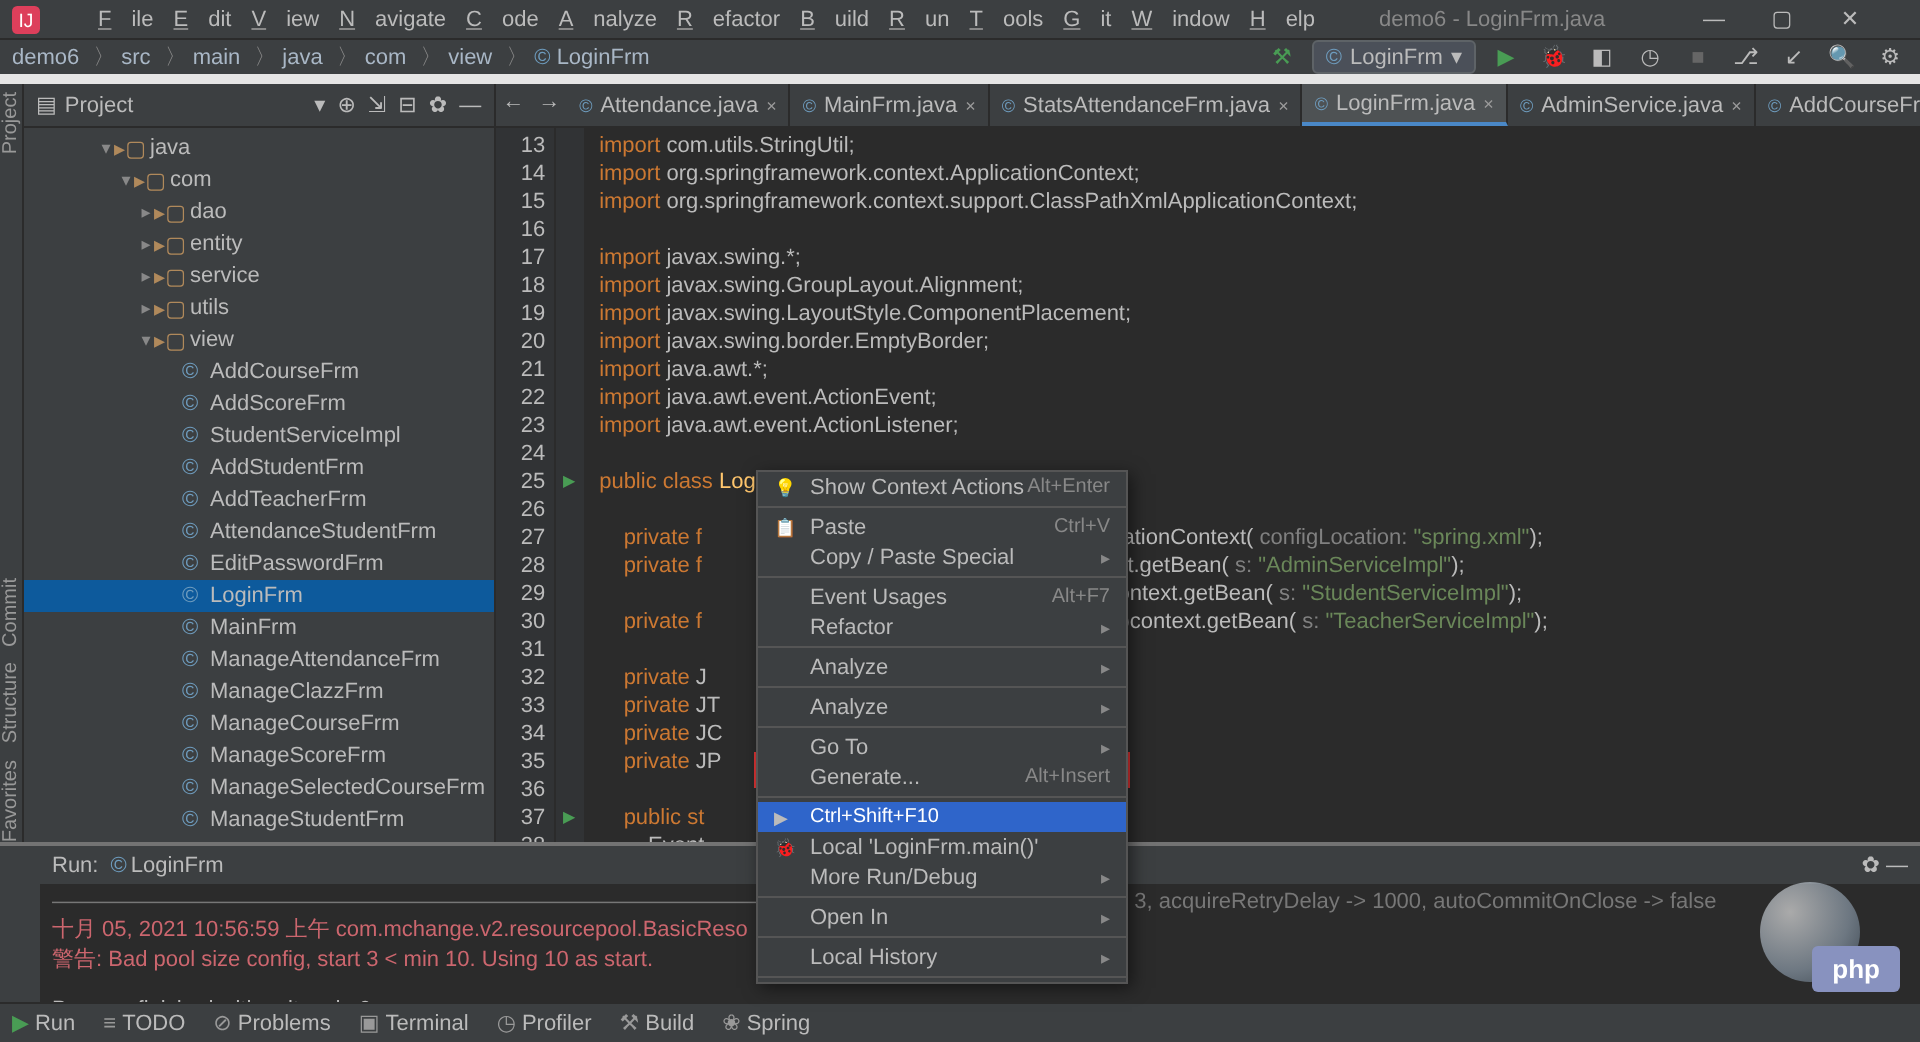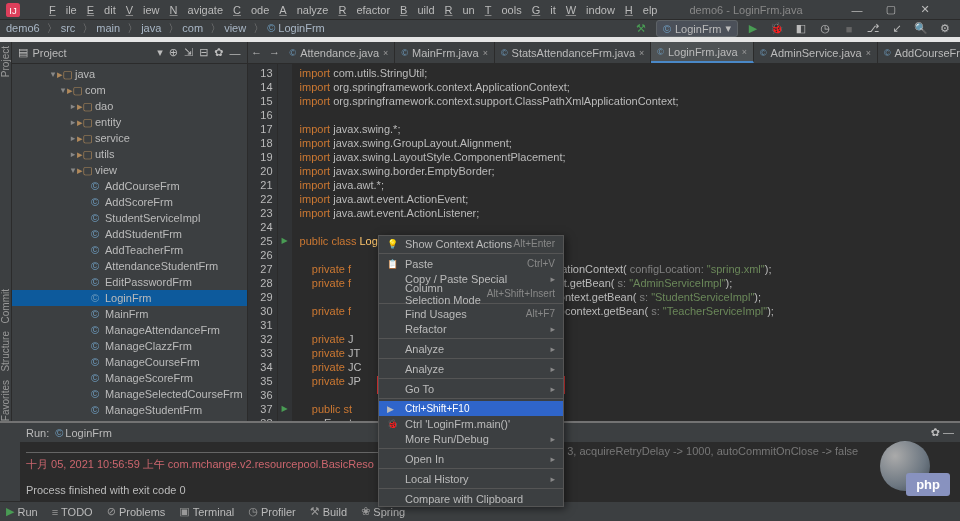--- a/index.html
+++ b/index.html
@@ -374,20 +374,21 @@
   <div style="flex:1;display:flex;flex-direction:column">
     <div class="runhead">
       <span>Run:</span>
       <span style="margin-left:6px;color:#6e9cbe">©</span>
       <span style="margin-left:2px">LoginFrm</span>
       <span style="margin-left:auto">✿ —</span>
     </div>
     <div class="console" id="console">
           <div style="color:#777">———————————————————————————————————————— ireRetryAttempts -&gt; 3, acquireRetryDelay -&gt; 1000, autoCommitOnClose -&gt; false</div>
           <div class="red">十月 05, 2021 10:56:59 上午 com.mchange.v2.resourcepool.BasicReso</div>
+          <div class="red">警告: Bad pool size config, start 3 &lt; min 10. Using 10 as start.</div>
           <div class="">&nbsp;</div>
           <div class="">Process finished with exit code 0</div>
         </div>
   </div>
 </div>
 </div>
 
 <div class="statusbar">
   <span class="item">
       <span class="play">▶</span>
@@ -411,29 +412,24 @@
     <div class="mi">
       <span class="ic">📋</span>
       <span class="lbl">Paste</span>
       <span class="sc">Ctrl+V</span>
     </div>
     <div class="mi">
       <span class="ic"></span>
       <span class="lbl">Copy / Paste Special</span>
       <span class="sub">▸</span>
     </div>
-    <div class="mi">
-      <span class="ic"></span>
-      <span class="lbl">Column Selection Mode</span>
-      <span class="sc">Alt+Shift+Insert</span>
-    </div>
-    <div class="sep"></div>
-    <div class="mi">
-      <span class="ic"></span>
-      <span class="lbl">Find Usages</span>
+    <div class="sep"></div>
+    <div class="mi">
+      <span class="ic"></span>
+      <span class="lbl">Event Usages</span>
       <span class="sc">Alt+F7</span>
     </div>
     <div class="mi">
       <span class="ic"></span>
       <span class="lbl">Refactor</span>
       <span class="sub">▸</span>
     </div>
     <div class="sep"></div>
     <div class="mi">
       <span class="ic"></span>
@@ -444,48 +440,49 @@
     <div class="mi">
       <span class="ic"></span>
       <span class="lbl">Analyze</span>
       <span class="sub">▸</span>
     </div>
     <div class="sep"></div>
     <div class="mi">
       <span class="ic"></span>
       <span class="lbl">Go To</span>
       <span class="sub">▸</span>
+    </div>
+    <div class="mi">
+      <span class="ic"></span>
+      <span class="lbl">Generate...</span>
+      <span class="sc">Alt+Insert</span>
     </div>
     <div class="sep"></div>
     <div class="mi sel">
       <span class="ic">▶</span>
       <span class="sc">Ctrl+Shift+F10</span>
     </div>
     <div class="mi">
       <span class="ic">🐞</span>
-      <span class="lbl">Ctrl 'LoginFrm.main()'</span>
+      <span class="lbl">Local 'LoginFrm.main()'</span>
     </div>
     <div class="mi">
       <span class="ic"></span>
       <span class="lbl">More Run/Debug</span>
       <span class="sub">▸</span>
     </div>
     <div class="sep"></div>
     <div class="mi">
       <span class="ic"></span>
       <span class="lbl">Open In</span>
       <span class="sub">▸</span>
     </div>
     <div class="sep"></div>
     <div class="mi">
       <span class="ic"></span>
       <span class="lbl">Local History</span>
       <span class="sub">▸</span>
     </div>
     <div class="sep"></div>
-    <div class="mi">
-      <span class="ic"></span>
-      <span class="lbl">Compare with Clipboard</span>
-    </div>
   </div>
 <div class="highlight hl1"></div>
 <div class="circle"></div>
 <div class="phpbadge">php</div>
 
 </body></html>

